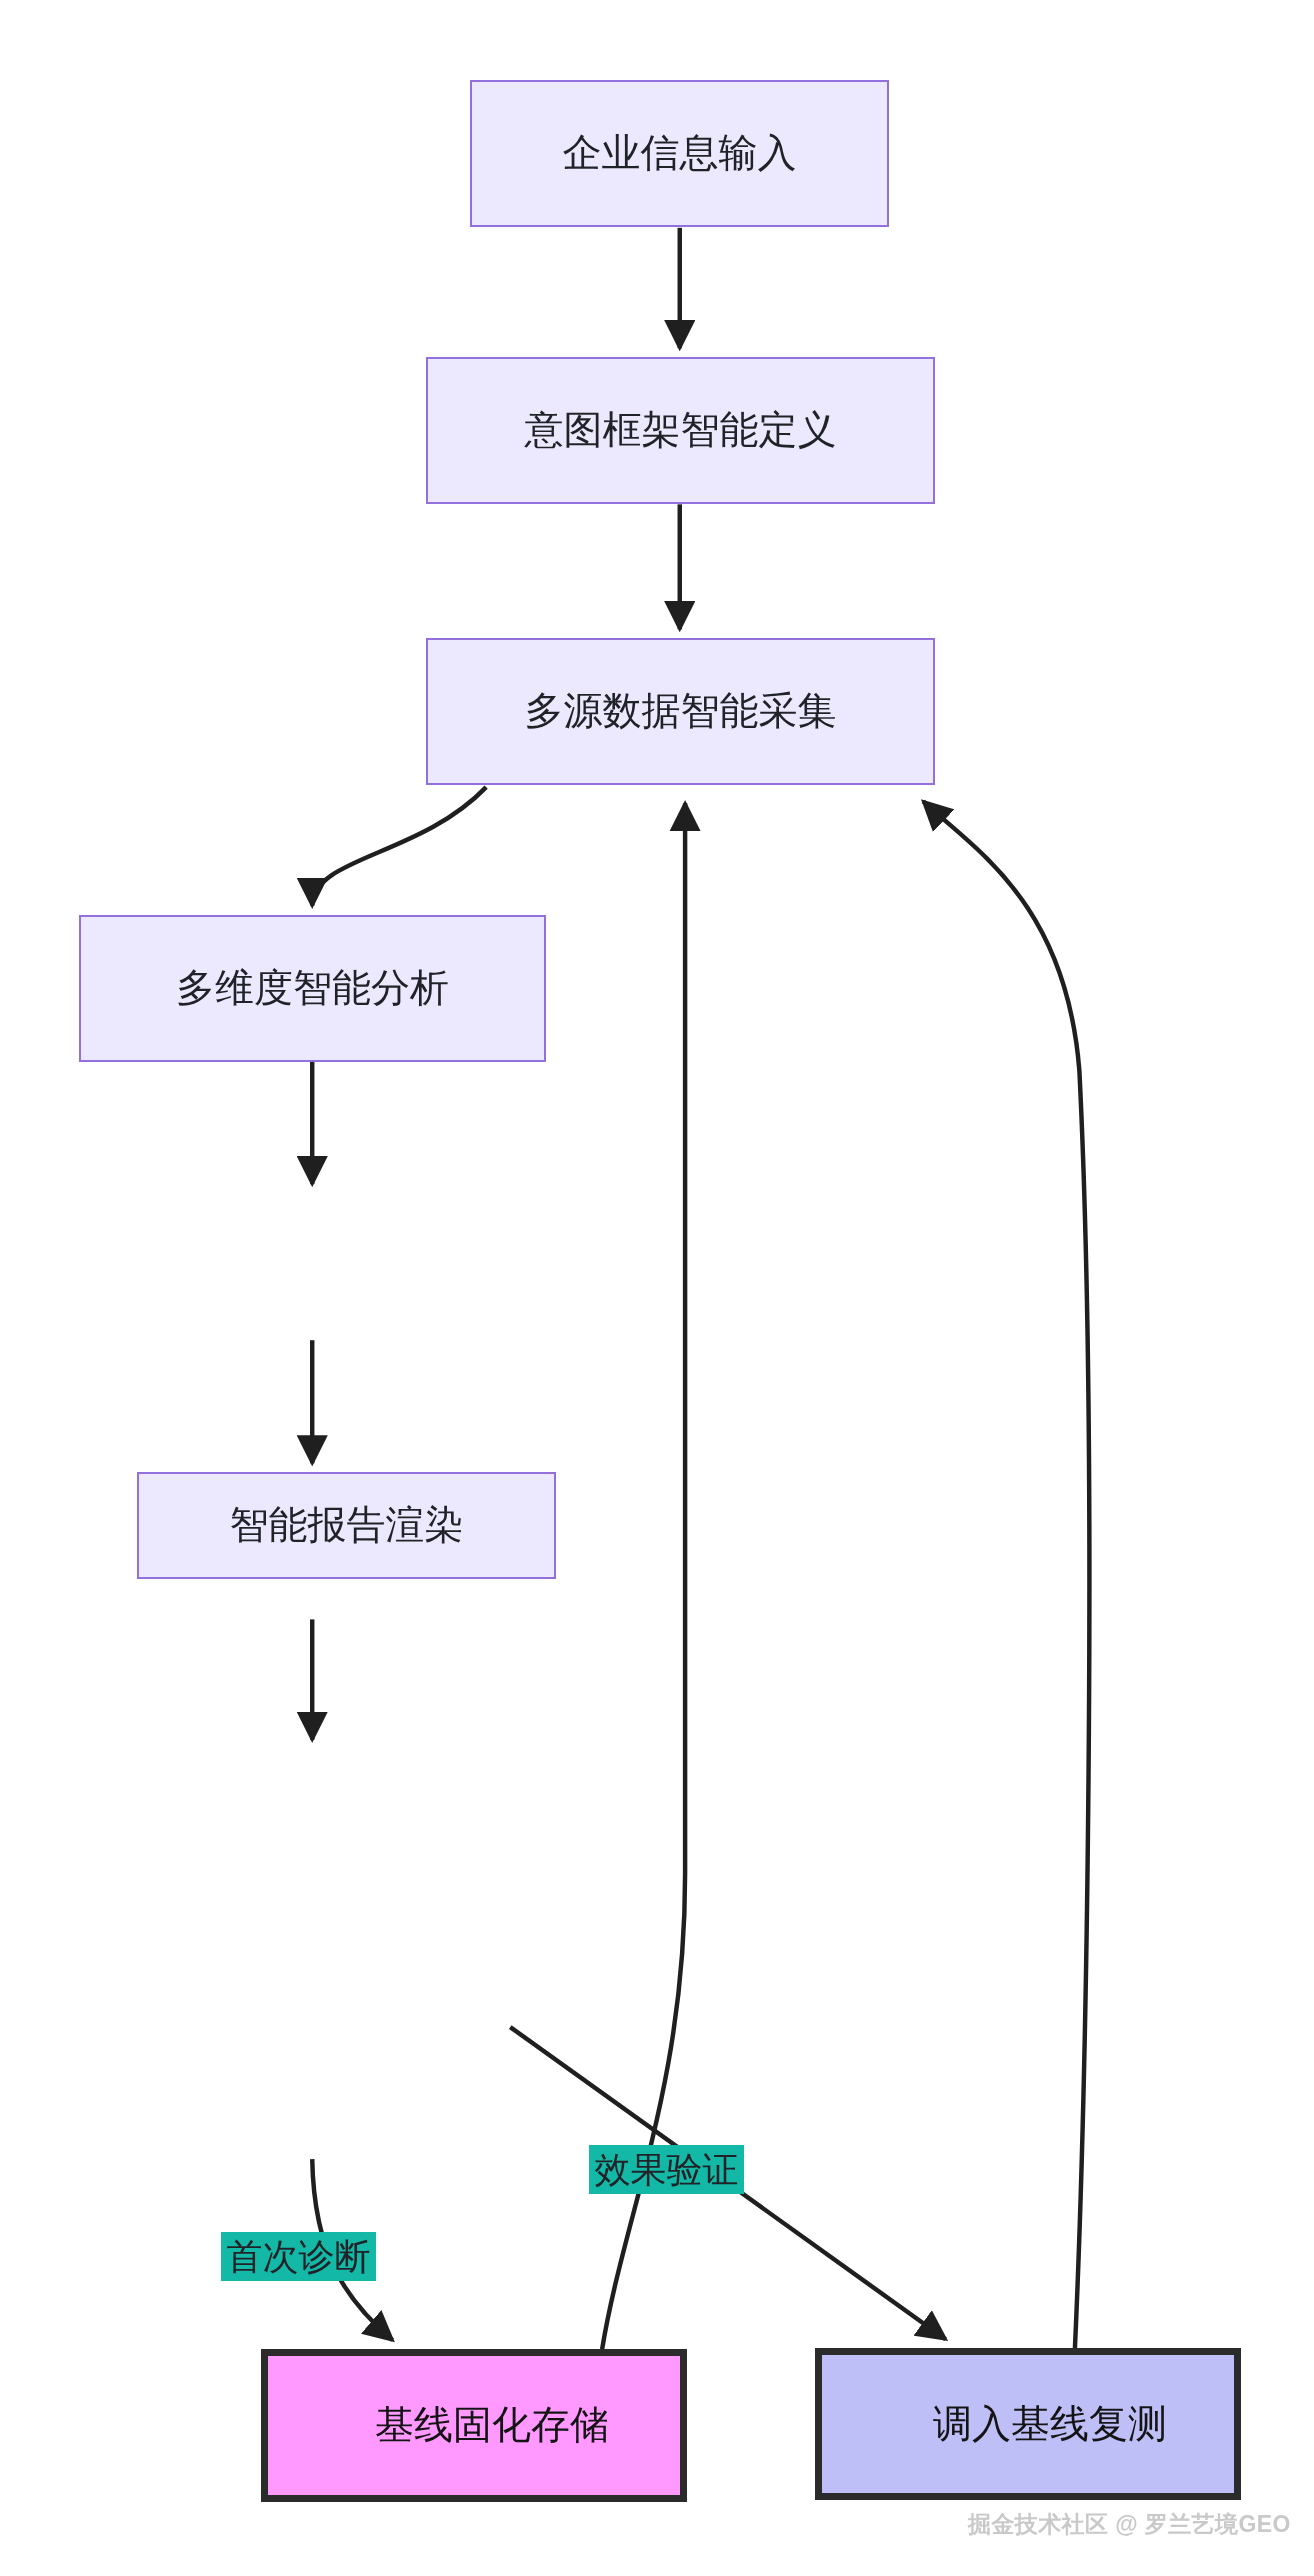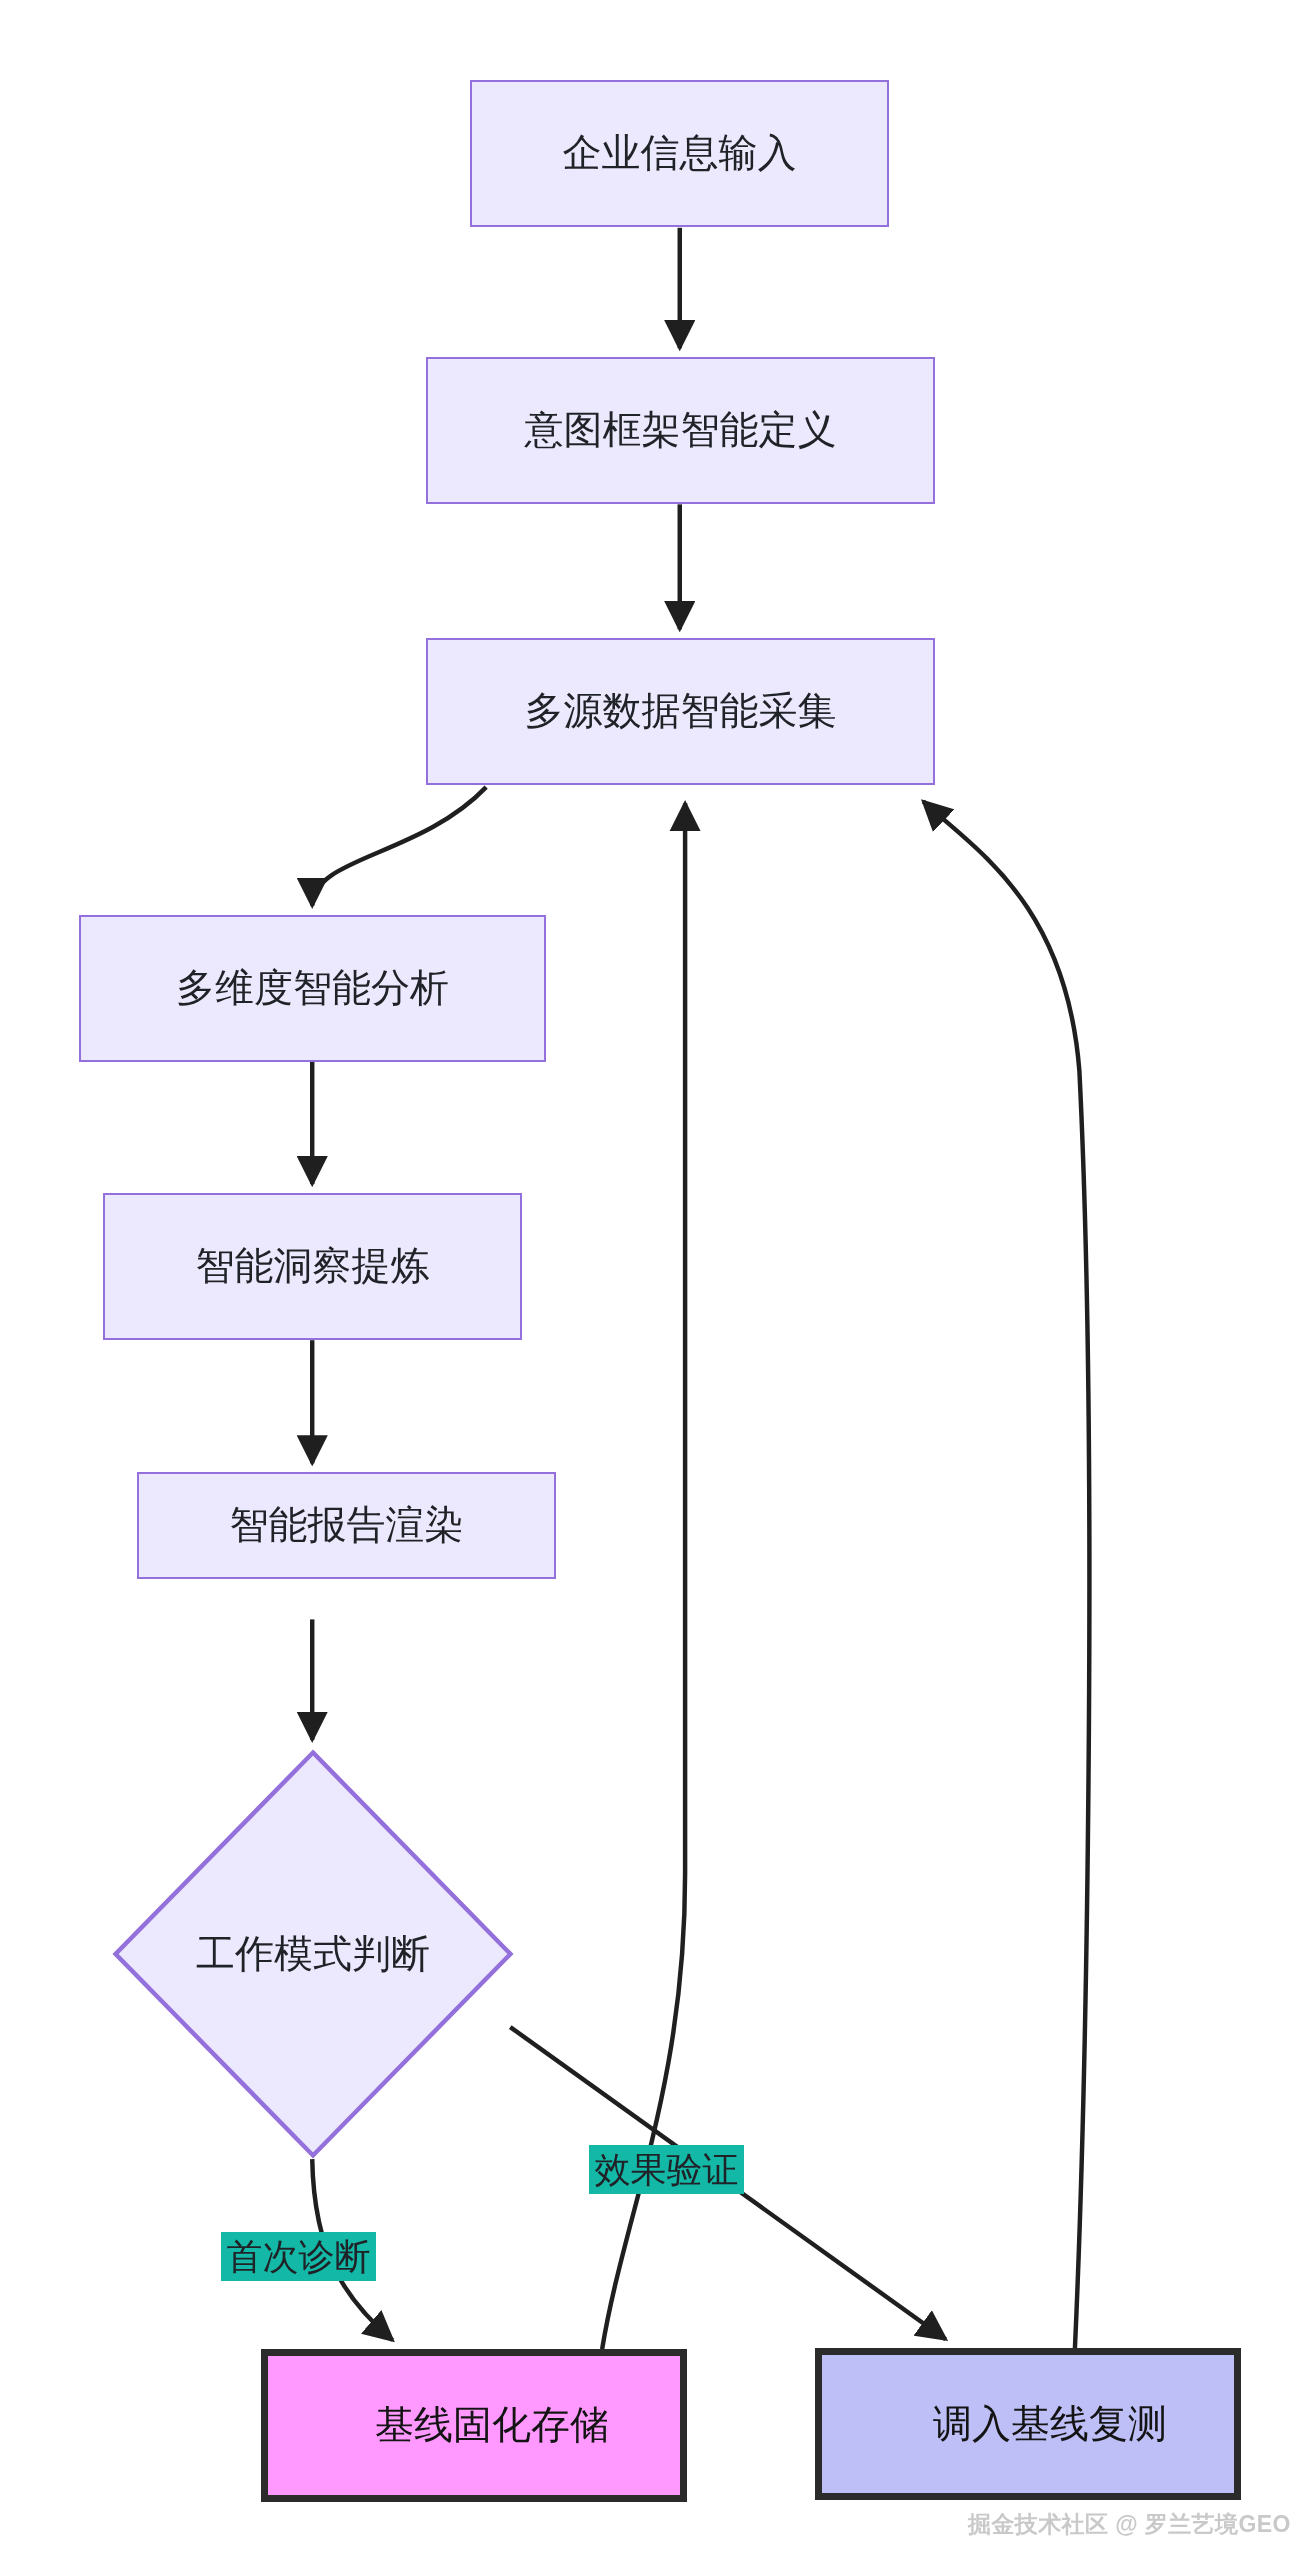--- a/index.html
+++ b/index.html
@@ -137,34 +137,25 @@
   </div>
 
   <div class="node node-proc" style="left:426px; top:638px; width:509px; height:147px;">
     <span class="label-text">多源数据智能采集</span>
   </div>
 
   <div class="node node-proc" style="left:79px; top:915px; width:467px; height:147px;">
     <span class="label-text">多维度智能分析</span>
   </div>
 
-  <div class="node node-proc" style="left:103px; top:1193px; width:419px; height:147px;">
-    <span class="label-text">智能洞察提炼</span>
-  </div>
 
   <div class="node node-proc" style="left:109px; top:1472px; width:419px; height:107px;margin-left:28px;">
     <span class="label-text">智能报告渲染</span>
   </div>
 
-  <div class="node node-decision" style="left:112px; top:1749px; width:402px; height:410px;">
-    <svg class="diamond-shape" viewBox="0 0 450 460" preserveAspectRatio="none">
-      <polygon points="225,4 446,230 225,456 4,230" fill="#ECE8FD" stroke="#9370DB" stroke-width="5"></polygon>
-    </svg>
-    <span class="label-text">工作模式判断</span>
-  </div>
 
   <div class="node node-term-pink" style="left:261px; top:2349px; width:426px; height:153px;">
     <span class="label-text">基线固化存储</span>
   </div>
 
   <div class="node node-term-blue" style="left:815px; top:2348px; width:426px; height:152px;">
     <span class="label-text">调入基线复测</span>
   </div>
 
   <div class="edge-label" style="left:221px; top:2232px;">首次诊断</div>

